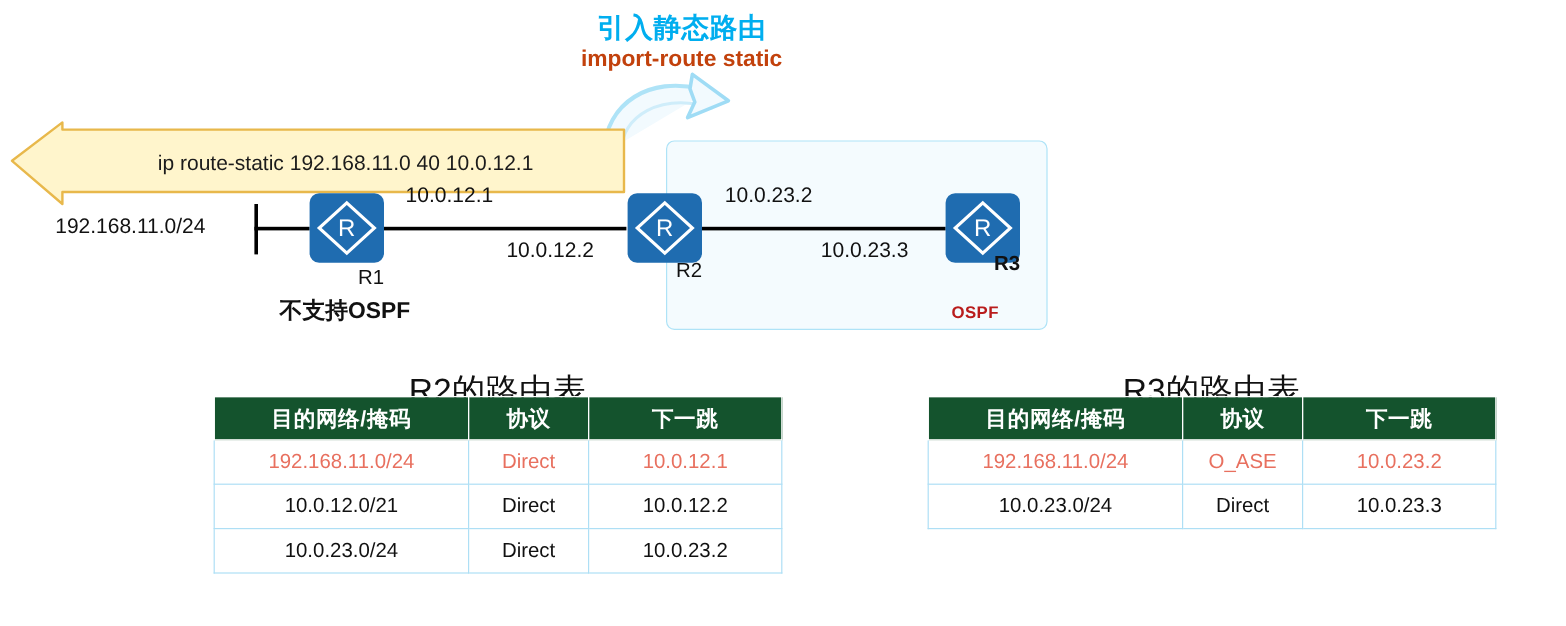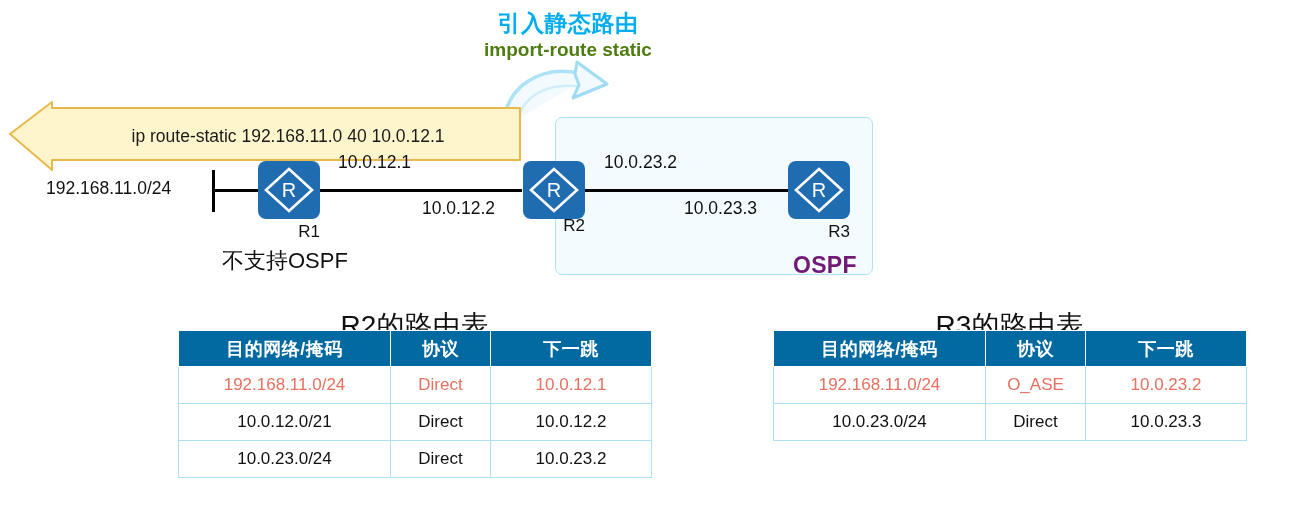--- a/index.html
+++ b/index.html
@@ -26,38 +26,38 @@
     font-size: 23px;
     font-weight: bold;
     color: #00AEEF;
     letter-spacing: 0.5px;
   }
   .hdr-cn-wrap { position: absolute; left: 408px; top: 8px; width: 320px; text-align: center; }
   .hdr-en-wrap { position: absolute; left: 408px; top: 39px; width: 320px; text-align: center; }
   .hdr-en {
     font-size: 19px;
     font-weight: bold;
-    color: #4d7c0f;
+    color: #c2410c;
   }
 
   
   .ospf-box {
     position: absolute;
     left: 555px; top: 117px;
     width: 318px; height: 158px;
     background: #F4FBFE;
     border: 1.5px solid #AEE3F7;
     border-radius: 7px;
   }
   .ospf-label {
     position: absolute;
     left: 793px; top: 252px;
-    font-size: 23px;
-    font-weight: bold;
-    color: #701a75;
+    font-size: 14px;
+    font-weight: bold;
+    color: #b91c1c;
     letter-spacing: 0.3px;
   }
 
   
   .curve-arrow {
     position: absolute;
     left: 495px; top: 58px;
     width: 140px; height: 72px;
   }
 
@@ -115,42 +115,43 @@
   }
   .net-label {
     position: absolute;
     left: 46px; top: 178px;
     font-size: 17.5px;
     color: #111111;
     white-space: nowrap;
   }
   .nosupport {
     position: absolute;
-    left: 222px; top: 246px;
-    font-size: 22px;
-    color: #111111;
-    white-space: nowrap;
+    left: 233px; top: 246px;
+    font-size: 19px;
+    color: #111111;
+    white-space: nowrap;
+    font-weight: bold;
   }
 
   
   .tbl-title {
     position: absolute;
     font-size: 28px;
     color: #111111;
     text-align: center;
     white-space: nowrap;
     margin-top: 12px;
   }
   table.rt {
     position: absolute;
     border-collapse: collapse;
     table-layout: fixed;
   }
   table.rt th {
-    background: #0369a1;
+    background: #14532d;
     color: #ffffff;
     font-size: 18px;
     font-weight: bold;
     height: 36px;
     border: 1.2px solid #ffffff;
     text-align: center;
     letter-spacing: 0.5px;
   }
   table.rt td {
     height: 37px;
@@ -212,21 +213,21 @@
     </svg>
   </div>
   <div class="rlabel" style="left:523px; top:216px;">R2</div>
 
   <div class="router" style="left:788px; top:161px;">
     <svg width="62" height="58" viewBox="0 0 62 58">
       <path d="M31,8 L54,29 L31,50 L8,29 Z" fill="none" stroke="#ffffff" stroke-width="2.6"></path>
       <text x="31" y="36" font-family="Liberation Sans, sans-serif" font-size="20" fill="#ffffff" text-anchor="middle">R</text>
     </svg>
   </div>
-  <div class="rlabel" style="left:788px; top:222px;">R3</div>
+  <div class="rlabel" style="left:788px; top:210px;font-weight:bold;">R3</div>
 
   <div class="net-label">192.168.11.0/24</div>
   <div class="nosupport">不支持OSPF</div>
 
   <div class="tlabel" style="left:338px; top:152px;">10.0.12.1</div>
   <div class="tlabel" style="left:422px; top:198px;">10.0.12.2</div>
   <div class="tlabel" style="left:604px; top:152px;">10.0.23.2</div>
   <div class="tlabel" style="left:684px; top:198px;">10.0.23.3</div>
 
   <div class="tbl-title" style="left:178px; top:295px; width:473px;">R2的路由表</div>

